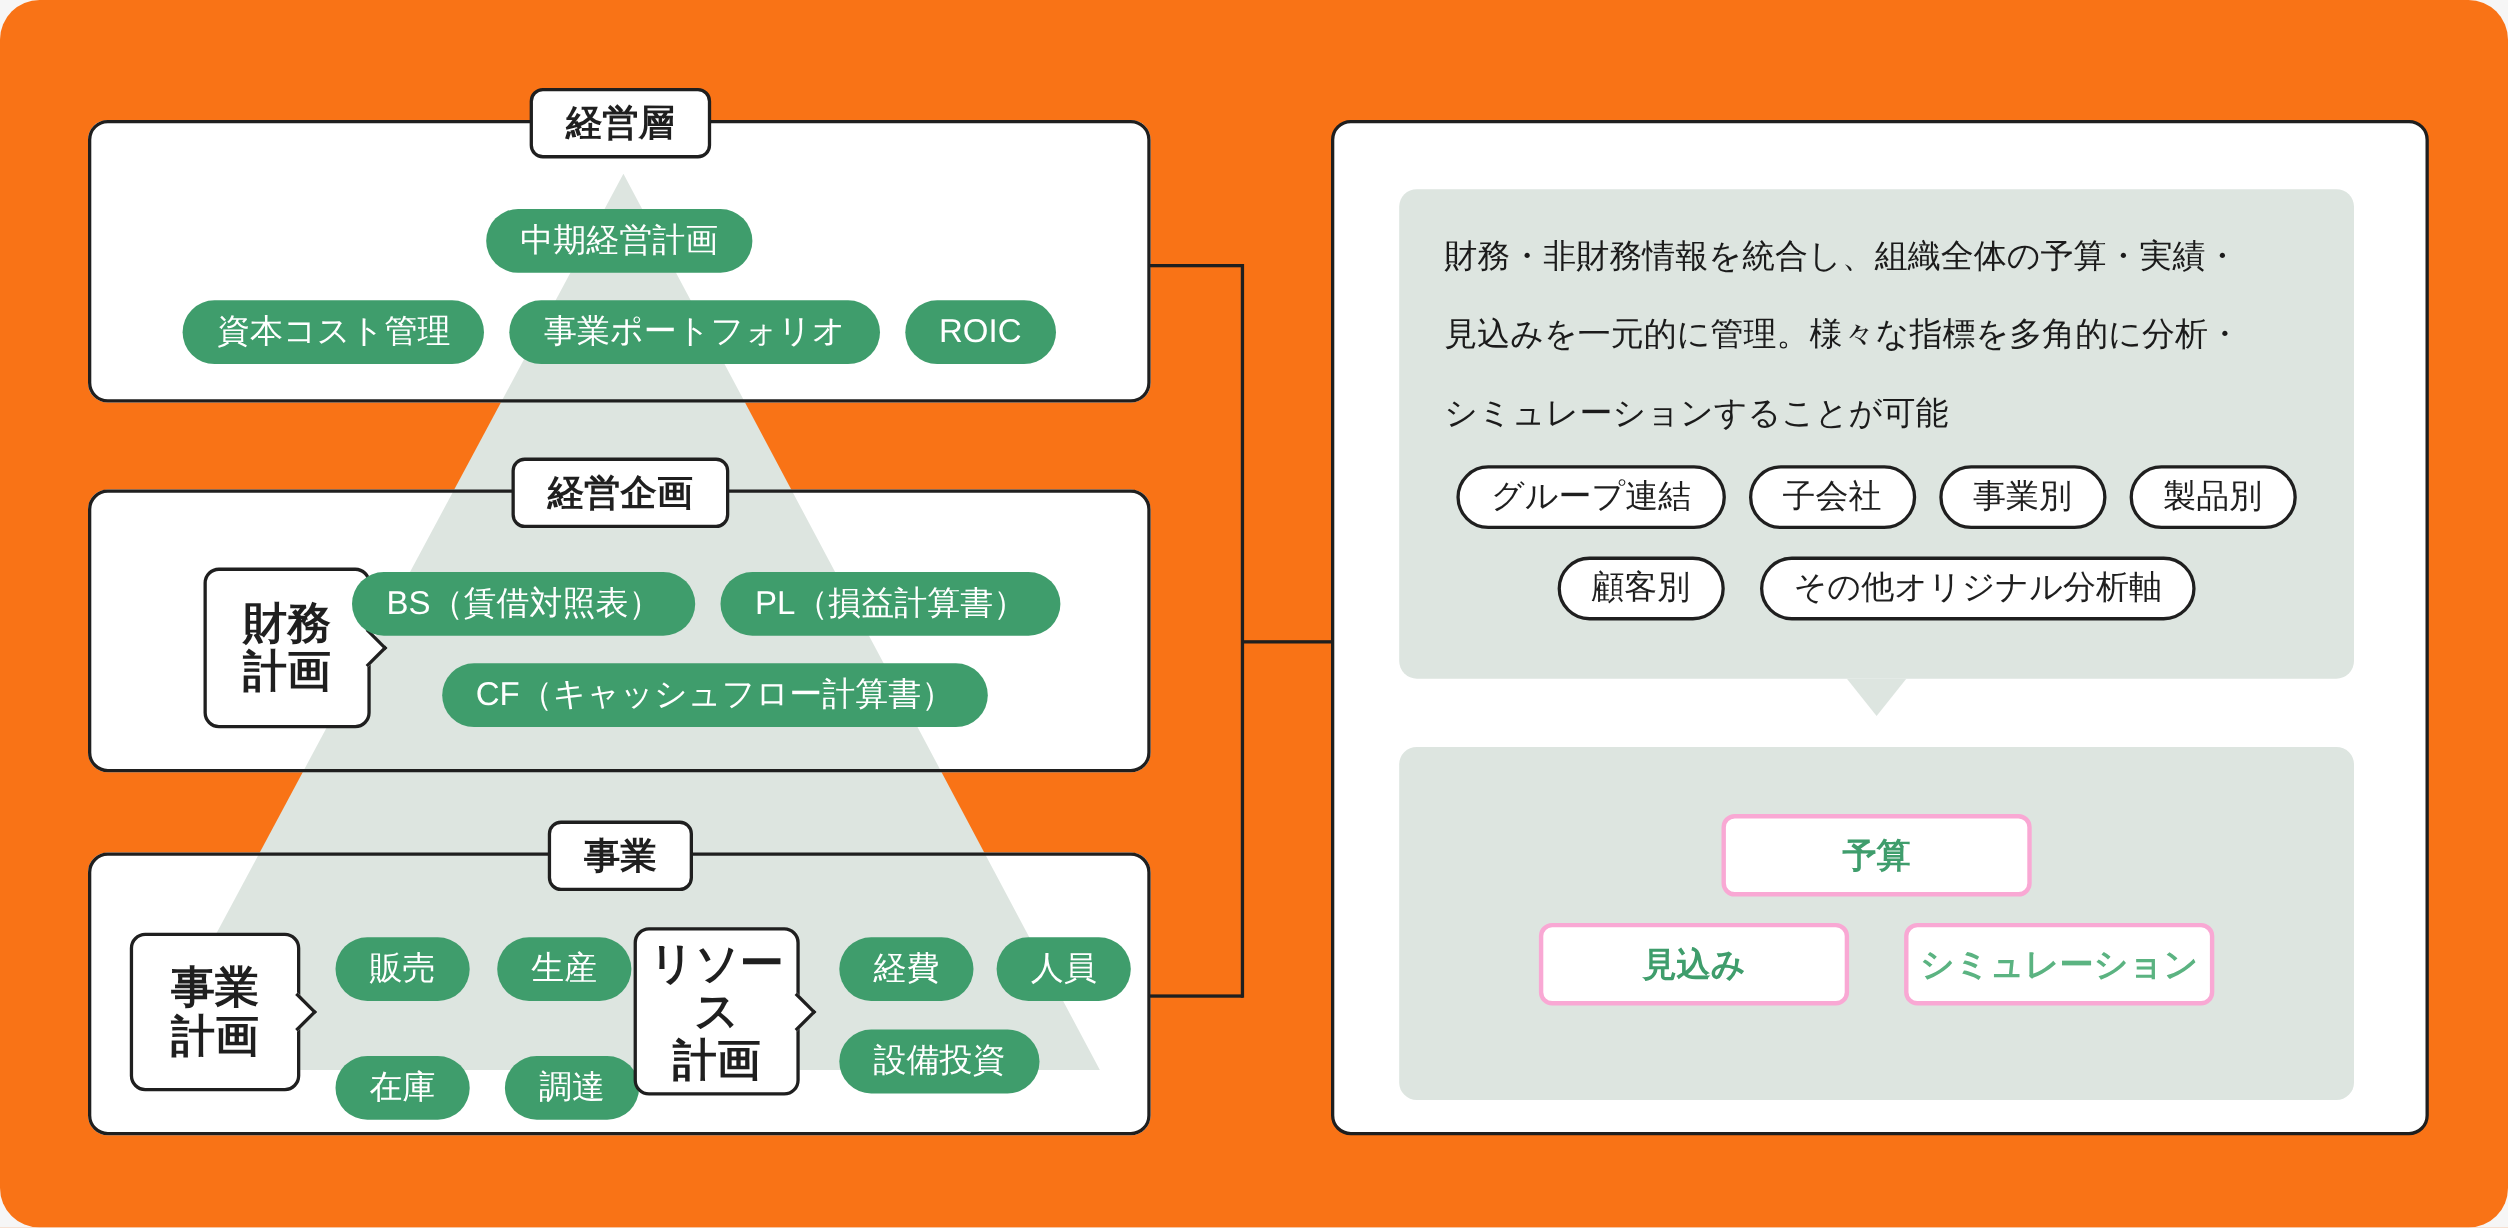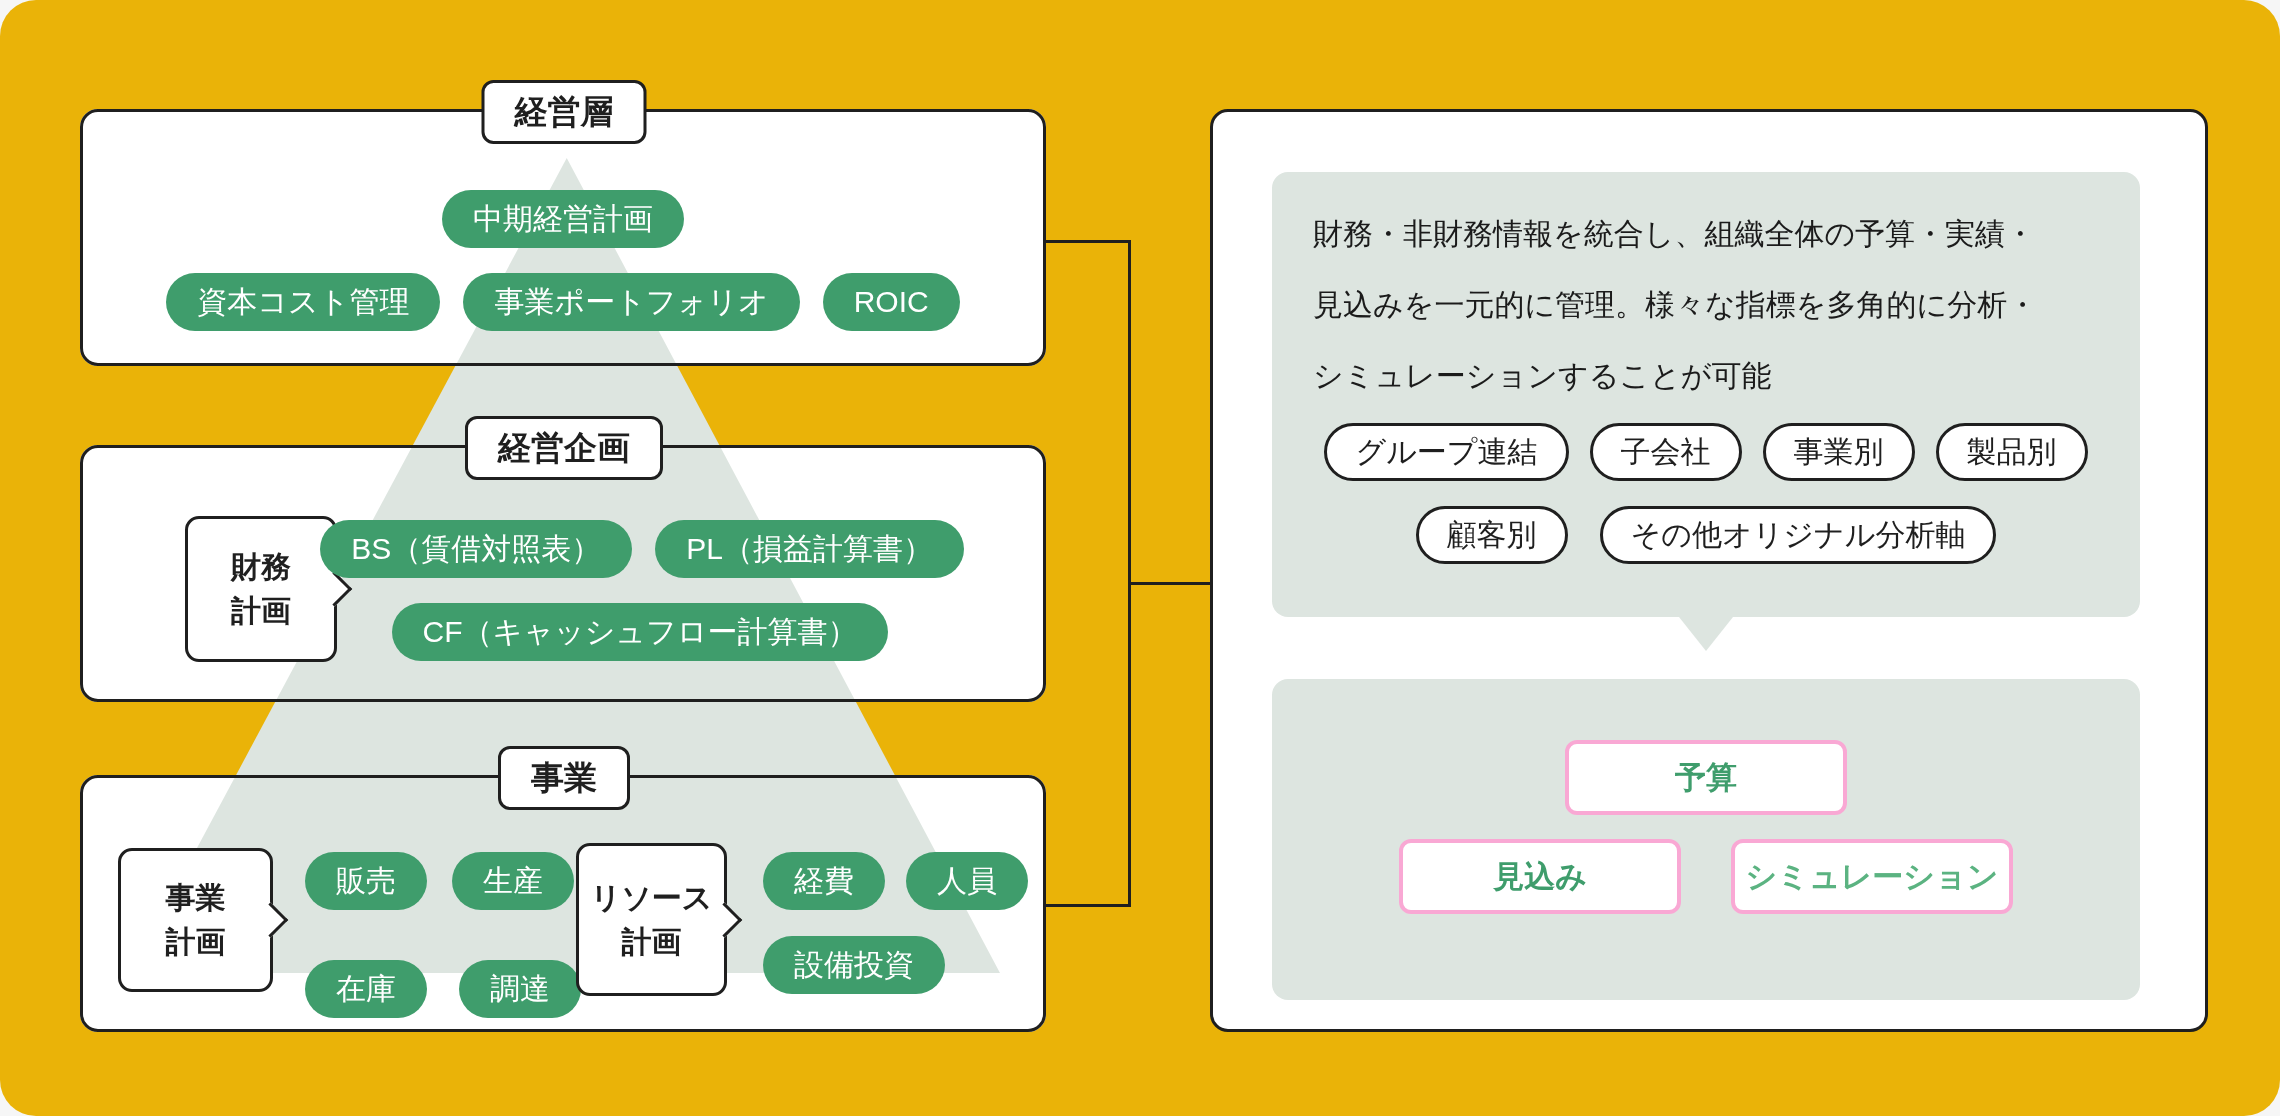--- a/index.html
+++ b/index.html
@@ -1,30 +1,30 @@
 <!DOCTYPE html>
 <html><head>
 <meta charset="utf-8">
 <style>
   html,body{margin:0;padding:0;background:#f6f6f6;}
   body{font-family:"Liberation Sans","DejaVu Sans",sans-serif;}
-  .canvas{position:relative;width:2280px;height:1116px;background:#eab308;border-radius:36px;overflow:hidden;color:#1f1f1f;}
+  .canvas{position:relative;width:2280px;height:1116px;background:#f97316;border-radius:36px;overflow:hidden;color:#1f1f1f;}
   .box-fill{position:absolute;background:#ffffff;border-radius:18px;}
   .box-border{position:absolute;border:3px solid #1f1f1f;border-radius:18px;background:transparent;pointer-events:none;}
   .pyramid{position:absolute;left:130px;top:158px;width:870px;height:815px;background:#dde5e0;
            clip-path:polygon(50.2% 0%,100% 100%,0% 100%);}
   .tab{position:absolute;transform:translateX(-50%);background:#fff;border:3px solid #1f1f1f;border-radius:12px;
        height:58px;line-height:58px;padding:0 30px;font-size:33px;font-weight:700;white-space:nowrap;}
   .gpill{display:inline-block;background:#3f9d6c;color:#fff;border-radius:30px;height:58px;line-height:58px;
          padding:0 31px;font-size:30px;font-weight:500;white-space:nowrap;}
   .prow{position:absolute;display:flex;gap:23px;justify-content:center;}
   .lrow{position:absolute;display:flex;gap:25px;justify-content:flex-start;}
   .bubble{position:absolute;background:#fff;border:3px solid #1f1f1f;border-radius:14px;
           display:flex;flex-direction:column;align-items:center;justify-content:center;
-          font-size:30px;font-weight:600;line-height:44px;text-align:center;}
+          font-size:40px;font-weight:600;line-height:44px;text-align:center;}
   .bubble .tail{position:absolute;right:-13px;top:50%;width:22px;height:22px;background:#fff;
                 border-top:3px solid #1f1f1f;border-right:3px solid #1f1f1f;
                 transform:translateY(-50%) rotate(45deg);}
   .cline{position:absolute;background:#1f1f1f;}
   .gray-panel{position:absolute;background:#dde5e0;border-radius:16px;}
   .desc{position:absolute;font-size:30px;font-weight:500;line-height:71px;color:#1b1b1b;white-space:nowrap;}
   .wpill{display:inline-block;background:#fff;border:3px solid #1f1f1f;border-radius:30px;height:52px;
          line-height:52px;padding:0 28px;font-size:30px;font-weight:500;white-space:nowrap;text-align:center;}
   .arrow-down{position:absolute;width:0;height:0;border-left:27px solid transparent;
               border-right:27px solid transparent;border-top:34px solid #dde5e0;}
@@ -67,21 +67,21 @@
   <div class="tab" style="left:564px;top:416px;">経営企画</div>
   <div class="bubble" style="left:185px;top:516px;width:146px;height:140px;">
     <div>財務</div>
     <div>計画</div>
     <span class="tail"></span>
   </div>
   <div class="prow" style="left:352px;top:520px;width:612px;justify-content:flex-end;">
     <span class="gpill">BS（賃借対照表）</span>
     <span class="gpill">PL（損益計算書）</span>
   </div>
-  <div class="prow" style="left:334px;top:603px;width:612px;">
+  <div class="prow" style="left:344px;top:603px;width:612px;">
     <span class="gpill">CF（キャッシュフロー計算書）</span>
   </div>
 
   <div class="tab" style="left:564px;top:746px;">事業</div>
   <div class="bubble" style="left:118px;top:848px;width:149px;height:138px;">
     <div>事業</div>
     <div>計画</div>
     <span class="tail"></span>
   </div>
   <div class="lrow" style="left:305px;top:852px;">

